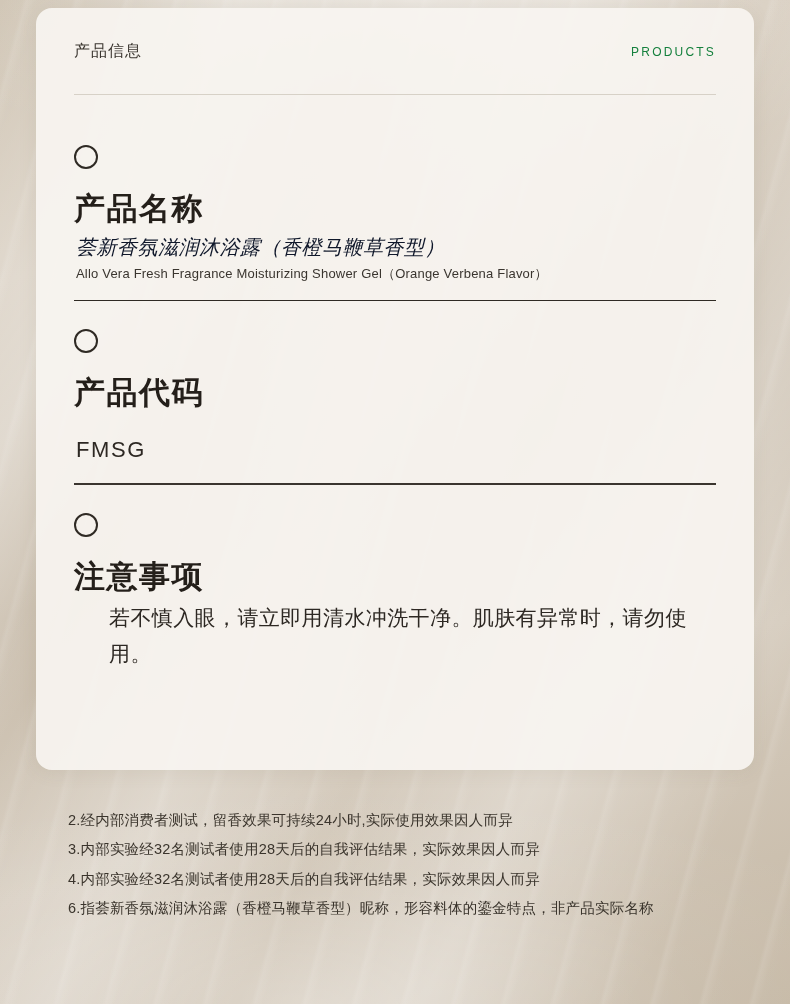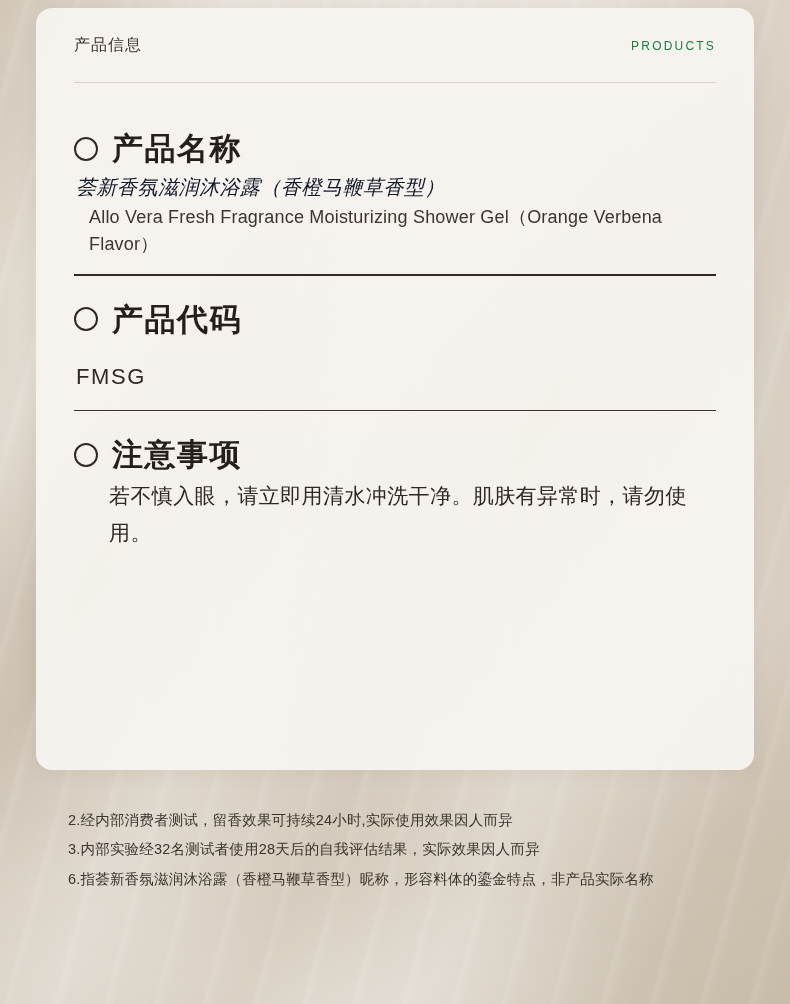--- a/index.html
+++ b/index.html
@@ -61,21 +61,21 @@
     top: 8px;
     width: 718px;
     height: 762px;
     background: rgba(247,244,240,0.93);
     border-radius: 16px;
     z-index: 2;
     box-shadow: 0 2px 18px rgba(120,104,82,0.10);
   }
 
   .card-header {
-    height: 75px;
+    height: 87px;
     position: relative;
     display: flex;
     align-items: center;
     justify-content: space-between;
     padding: 0 38px 0 38px;
     box-sizing: border-box;
   }
   .header-divider {
     position: absolute;
     left: 38px;
@@ -97,23 +97,23 @@
 
   .card-body {
     padding: 26px 38px 0 38px;
   }
 
   .section {
     padding-bottom: 4px;
   }
   .section-head {
     display: flex;
-    align-items: center;
-    gap: 14px;
+    gap: 24px;
     margin: 24px 0 8px 0;
+    flex-direction: column;
   }
   .bullet-ring {
     width: 24px;
     height: 24px;
     border: 2.6px solid #2f2a24;
     border-radius: 50%;
     box-sizing: border-box;
     flex: none;
   }
   .section-title {
@@ -125,27 +125,26 @@
   }
   .section-line-cn {
     font-size: 20px;
     color: #0f172a;
     letter-spacing: .5px;
     line-height: 1.5;
     padding-left: 2px;
     font-style: italic;
   }
   .section-line-en {
-    font-size: 18px;
+    font-size: 13px;
     color: #3a352f;
     letter-spacing: .2px;
     line-height: 1.5;
     padding-left: 2px;
     margin-top: 2px;
-    margin-left: 13px;
   }
   .section-value {
     font-size: 22px;
     color: #2d2823;
     letter-spacing: 1.6px;
     line-height: 1.6;
     padding-left: 2px;
     margin-top: 24px;
   }
   .section-note {
@@ -228,14 +227,15 @@
       </div>
       <div class="section-note">若不慎入眼，请立即用清水冲洗干净。肌肤有异常时，请勿使用。</div>
     </div>
 
   </div>
 </div>
 
 <div class="footnotes">
   <div class="footnote">2.经内部消费者测试，留香效果可持续24小时,实际使用效果因人而异</div>
   <div class="footnote">3.内部实验经32名测试者使用28天后的自我评估结果，实际效果因人而异</div>
+  <div class="footnote">4.内部实验经32名测试者使用28天后的自我评估结果，实际效果因人而异</div>
   <div class="footnote">6.指荟新香氛滋润沐浴露（香橙马鞭草香型）昵称，形容料体的鎏金特点，非产品实际名称</div>
 </div>
 
 </body></html>

